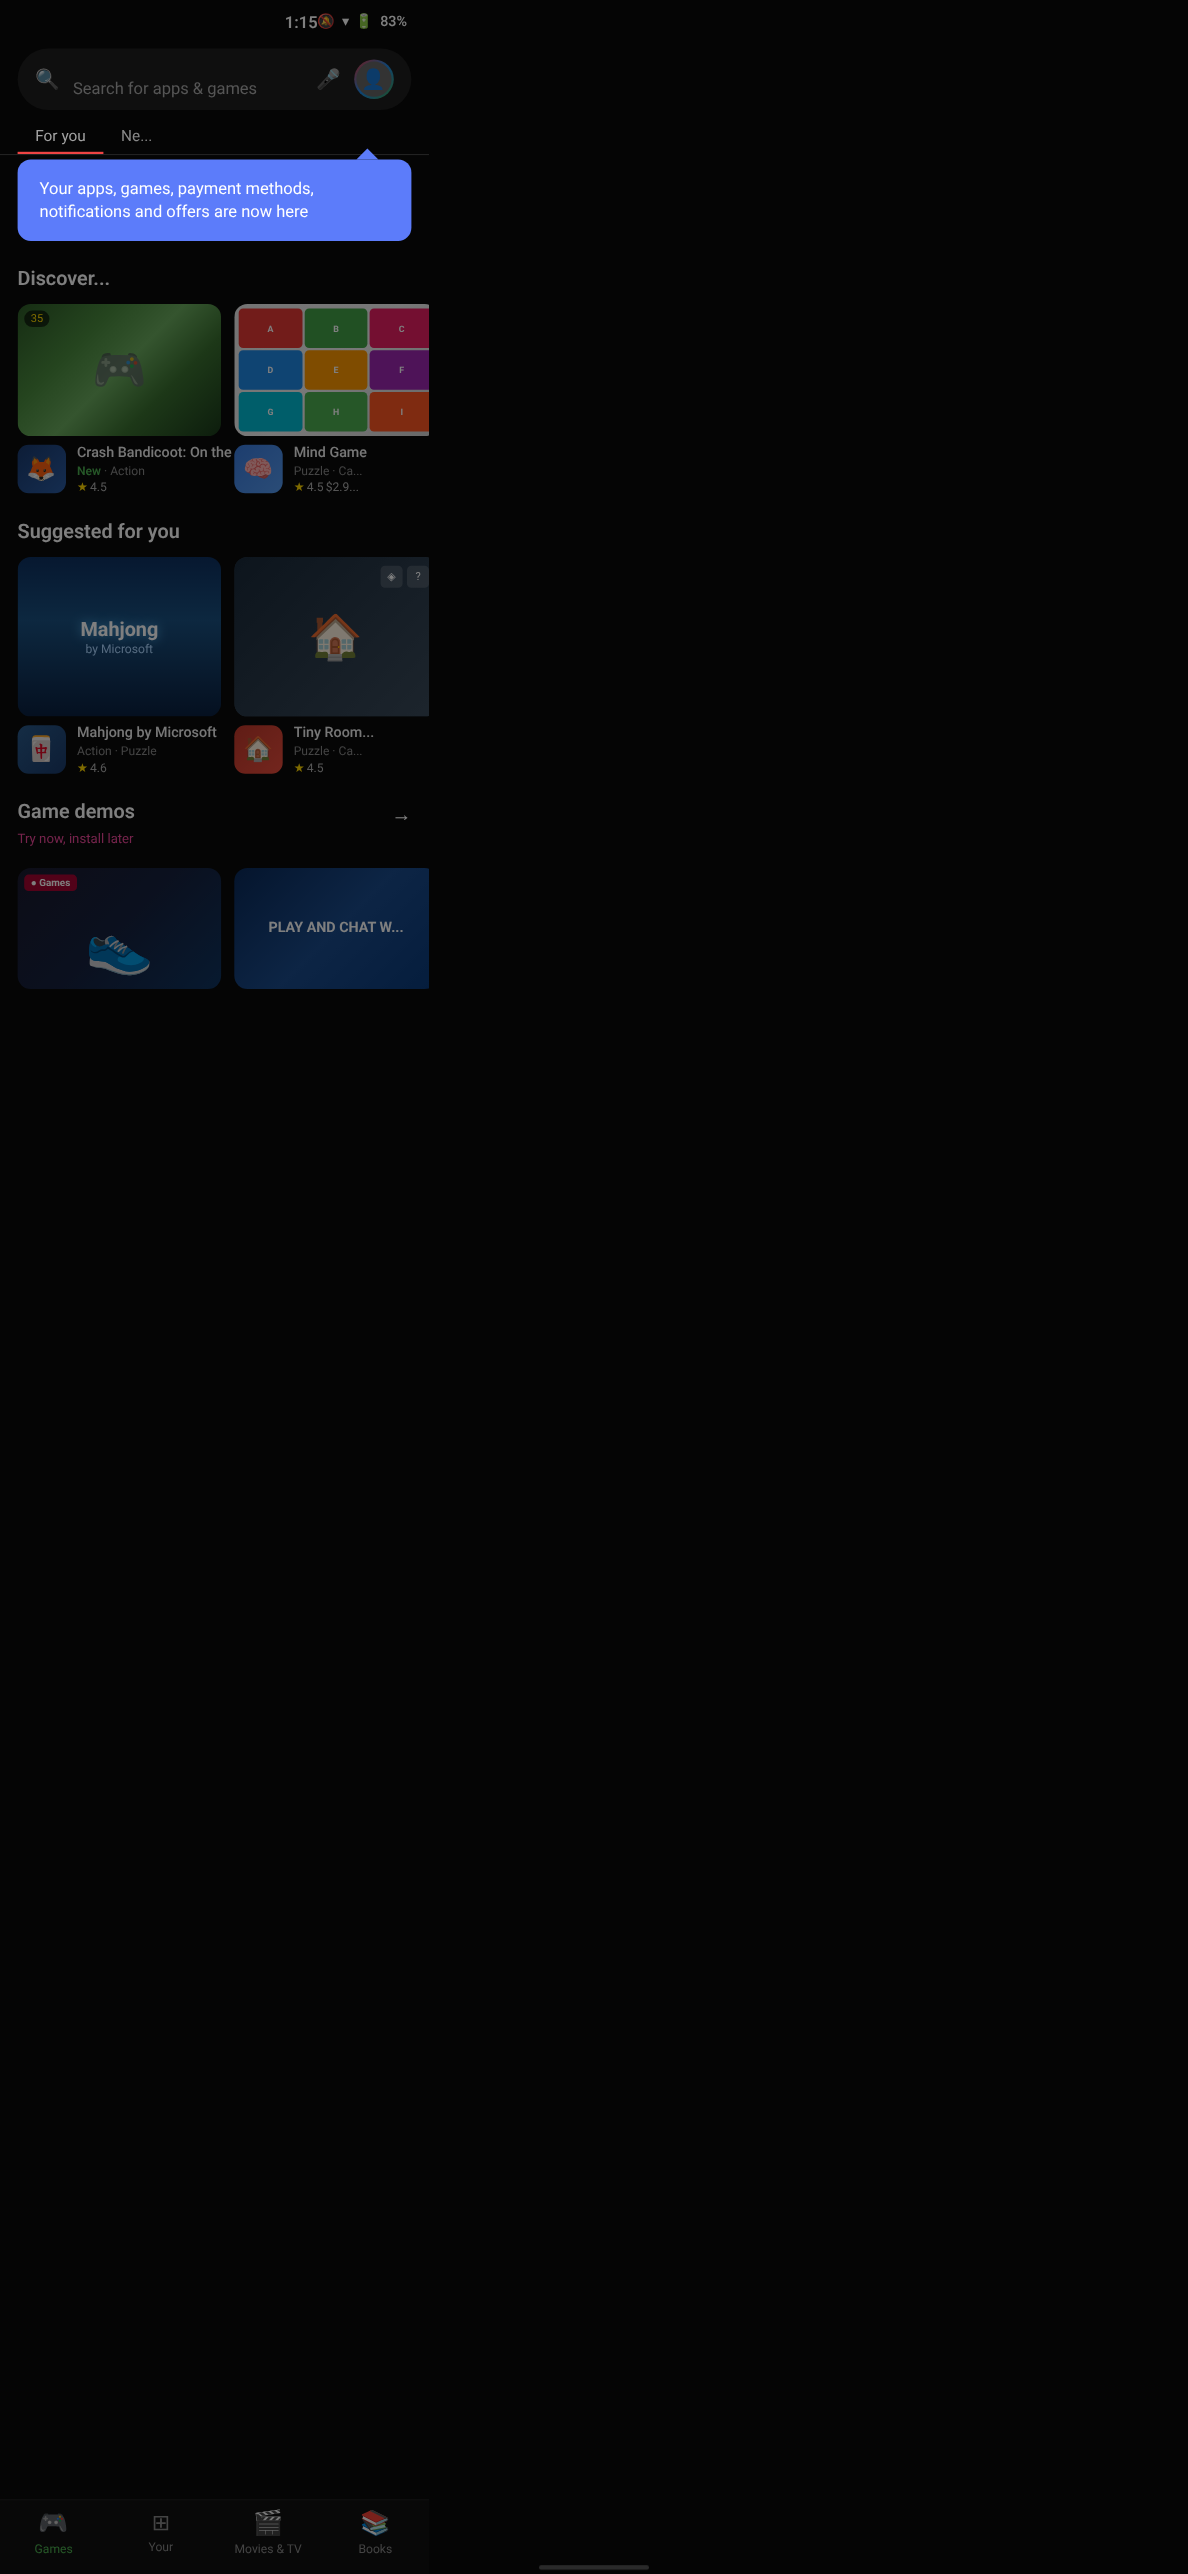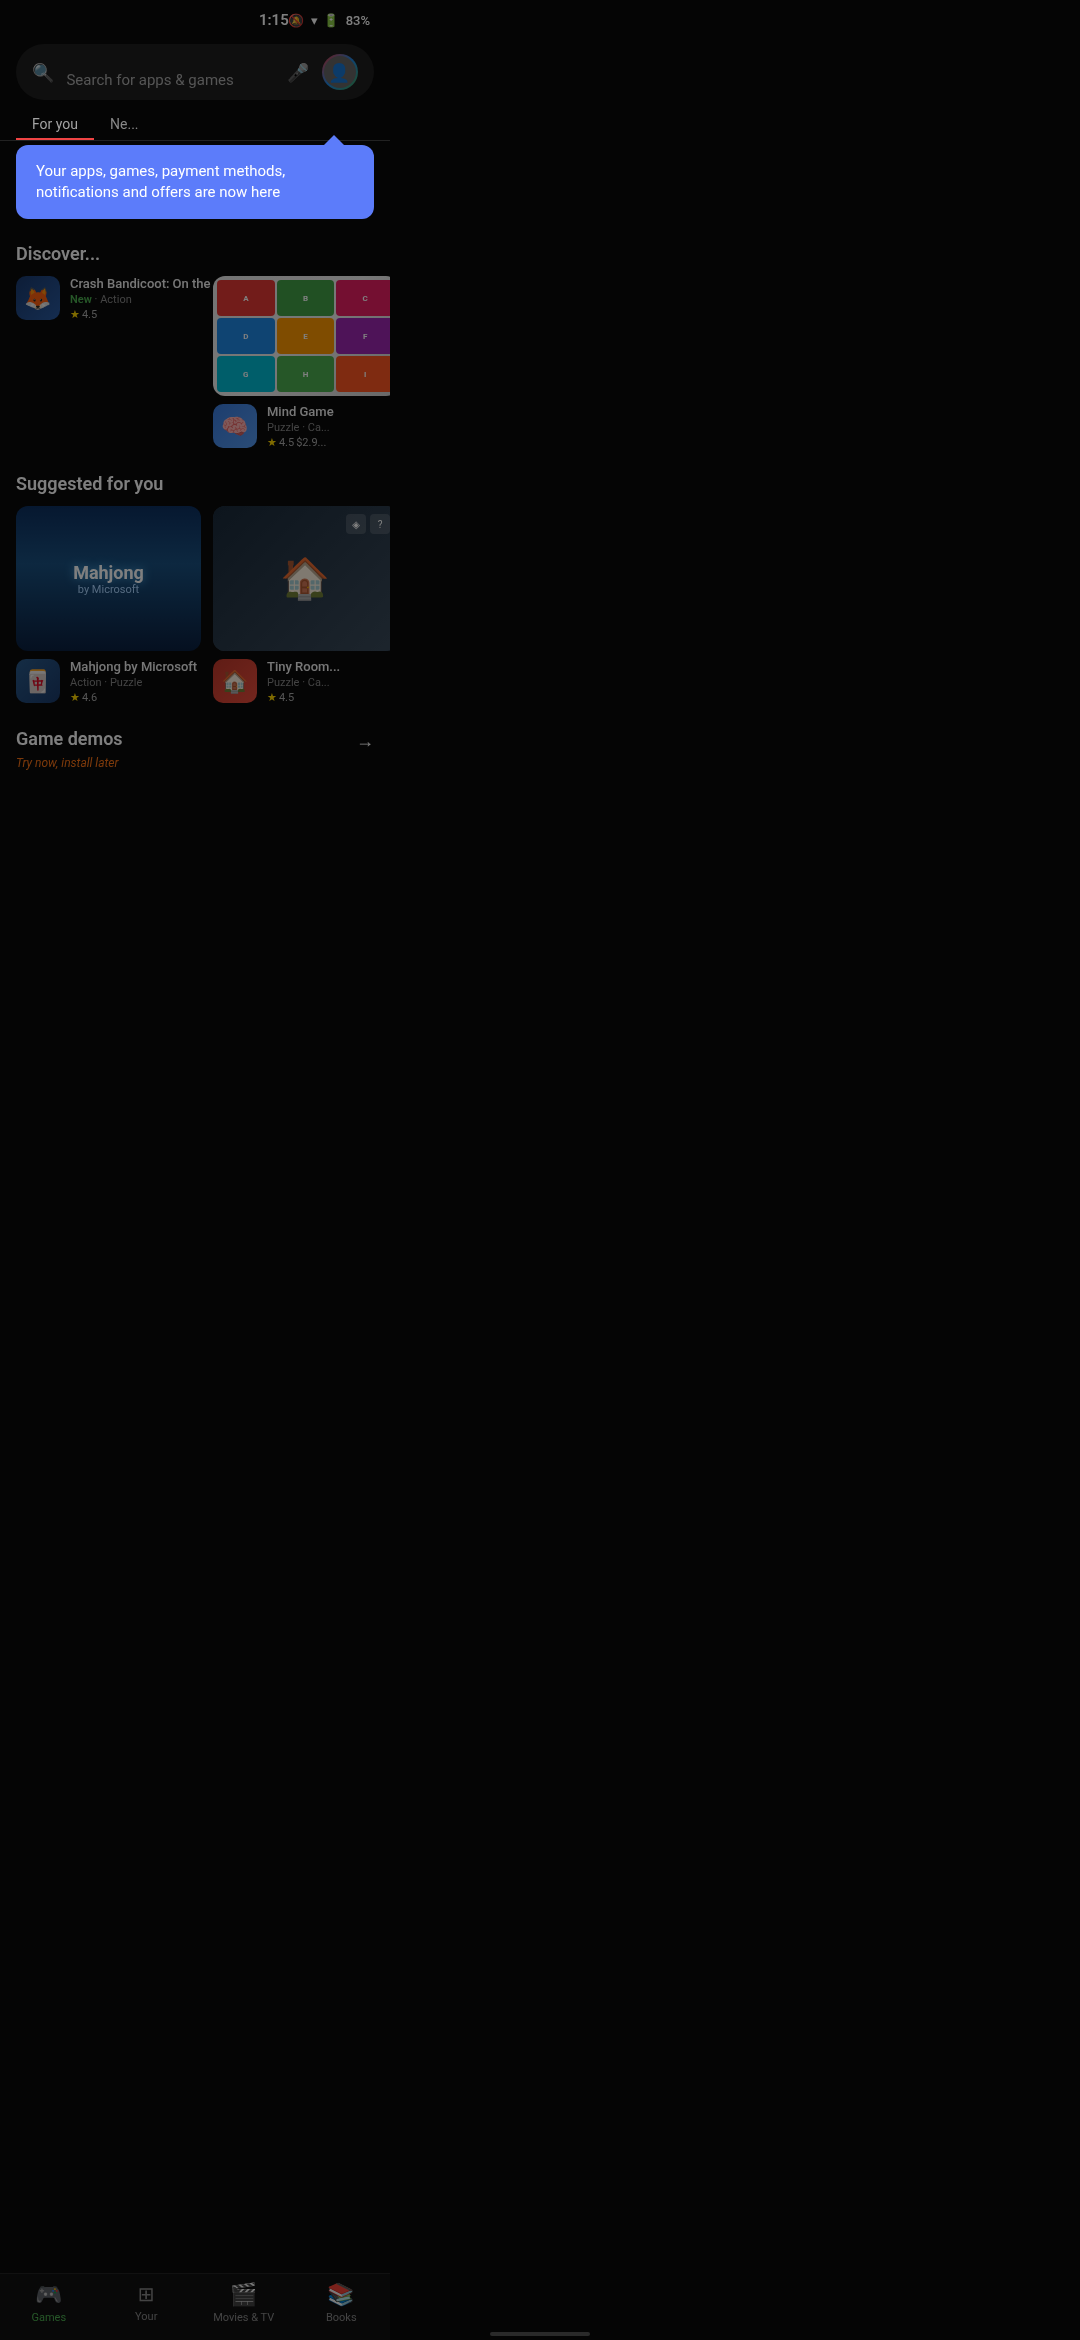--- a/index.html
+++ b/index.html
@@ -316,23 +316,22 @@
       text-align: right;
     }
     .section-header-text {}
     .section-arrow {
       color: #fff;
       font-size: 18px;
       margin-top: 2px;
     }
     .section-subtitle {
       font-size: 12px;
-      color: #f97316;
+      color: #ec4899;
       padding: 0 16px 20px;
-      font-style: italic;
     }
     .demo-cards-scroll {
       display: flex;
       gap: 12px;
       padding: 0 16px;
       overflow-x: auto;
       scrollbar-width: none;
     }
     .demo-cards-scroll::-webkit-scrollbar { display: none; }
     .demo-card {
@@ -486,20 +485,25 @@
   </div>
 </div>
 
 <div class="content-area">
 
   <div class="section">
     <div class="section-title">Discover...</div>
     <div class="cards-scroll">
 
       <div class="app-card">
+        <div class="app-card-image">
+          <div class="game-img-crash">
+            <span class="game-badge-35">35</span>
+          </div>
+        </div>
         <div class="app-info">
           <div class="app-icon app-icon-crash">
             <span>🦊</span>
           </div>
           <div class="app-text">
             <div class="app-name">Crash Bandicoot: On the ...</div>
             <div class="app-sub">
               <span class="new-badge">New</span>
               <span> · </span>
               <span>Action</span>
@@ -604,20 +608,28 @@
   </div>
 
   <div class="section">
     <div class="section-header">
       <div class="section-header-text">
         <div class="section-title" style="padding:0; margin-bottom:2px;">Game demos</div>
       </div>
       <span class="section-arrow">→</span>
     </div>
     <div class="section-subtitle">Try now, install later</div>
+    <div class="demo-cards-scroll">
+      <div class="demo-card demo-card-1">
+        <span class="demo-label-1">● Games</span>
+      </div>
+      <div class="demo-card demo-card-2">
+        <div class="demo-card-2-text">PLAY AND CHAT W...</div>
+      </div>
+    </div>
   </div>
 
 </div>
 
 <div class="bottom-nav">
   <div class="nav-item">
     <span class="nav-icon nav-icon-active">🎮</span>
     <span class="nav-label nav-label-active">Games</span>
   </div>
   <div class="nav-item">

